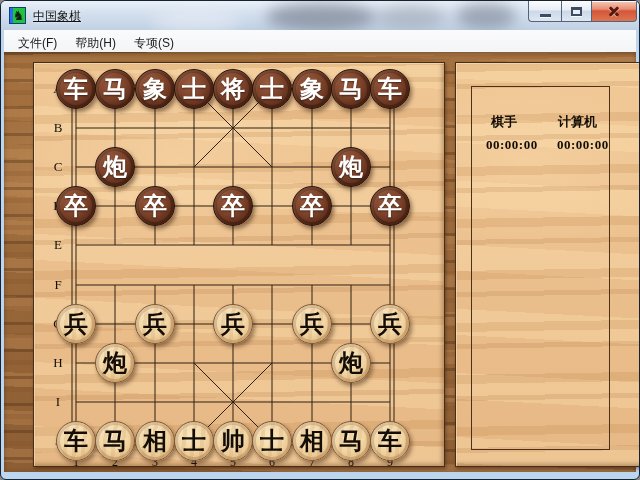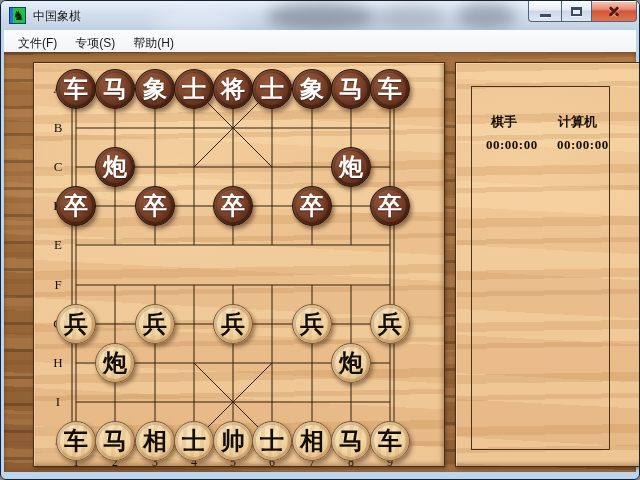--- a/index.html
+++ b/index.html
@@ -21,21 +21,21 @@
   .blob.b1 { left:265px; top:2px; width:110px; height:28px; background:rgba(98,108,122,.55); }
   .blob.b2 { left:375px; top:4px; width:70px; height:24px; background:rgba(130,138,150,.40); }
   .blob.b3 { left:455px; top:2px; width:60px; height:26px; background:rgba(92,100,115,.45); }
   .blob.b4 { left:150px; top:10px; width:90px; height:22px; background:rgba(255,255,255,.35); }
   .app-icon {
     position:absolute; left:8px; top:6px; width:17px; height:17px;
     background:linear-gradient(90deg,#2b6bf0 0 3px,#21c33c 3px);
     border:1px solid #0c3f7a; display:flex; align-items:center; justify-content:center;
   }
   .app-icon .horse { font-size:13px; line-height:13px; color:#122012; margin-left:2px; }
-  .win-title { position:absolute; left:32px; top:7px; font-size:12px; color:#101418; text-shadow:0 0 3px rgba(255,255,255,.9); }
+  .win-title { position:absolute; left:32px; top:7px; font-size:12px; color:#101418; text-shadow:0 0 3px rgba(255,255,255,.9);text-decoration:underline; }
 
   .winbtns { position:absolute; right:2px; top:0; height:21px; display:flex; }
   .wbtn {
     height:21px; border:1px solid #52647a; border-top:none;
     background:linear-gradient(180deg,#fbfdfe 0%,#e8eef6 45%,#ccd8e7 50%,#dde7f2 100%);
     display:flex; align-items:center; justify-content:center; position:relative;
     box-shadow:inset 0 1px 0 rgba(255,255,255,.85);
   }
   .wbtn.min { width:33px; border-bottom-left-radius:4px; border-right:none; }
   .wbtn.max { width:31px; }
@@ -153,22 +153,22 @@
         <span class="glyph-max"></span>
       </div>
       <div class="wbtn close">
         <span class="glyph-x"></span>
       </div>
     </div>
   </div>
 
   <div class="menubar">
     <span class="menu-item">文件(F)</span>
+    <span class="menu-item">帮助(H)</span>
     <span class="menu-item">专项(S)</span>
-    <span class="menu-item">帮助(H)</span>
   </div>
 
   <div class="client">
 
     <div class="wood-panel board-panel">
       <svg class="board-grid" id="board-grid" width="412" height="405">
           <rect x="38" y="22" width="322" height="360" fill="none" stroke="#2e2013" stroke-width="1"></rect>
           <line x1="42" y1="26" x2="356" y2="26" stroke="#2e2013" stroke-width="1"></line>
           <line x1="42" y1="65" x2="356" y2="65" stroke="#2e2013" stroke-width="1"></line>
           <line x1="42" y1="104" x2="356" y2="104" stroke="#2e2013" stroke-width="1"></line>

